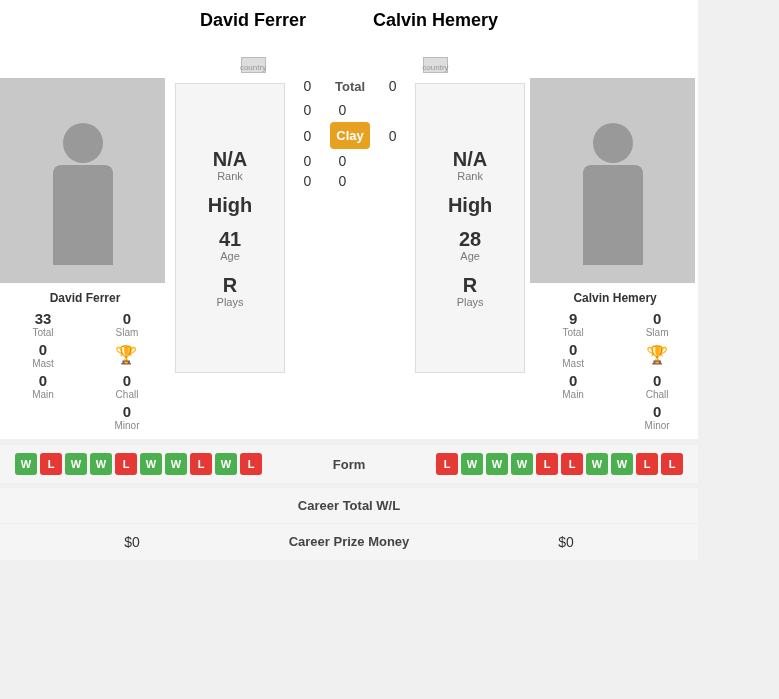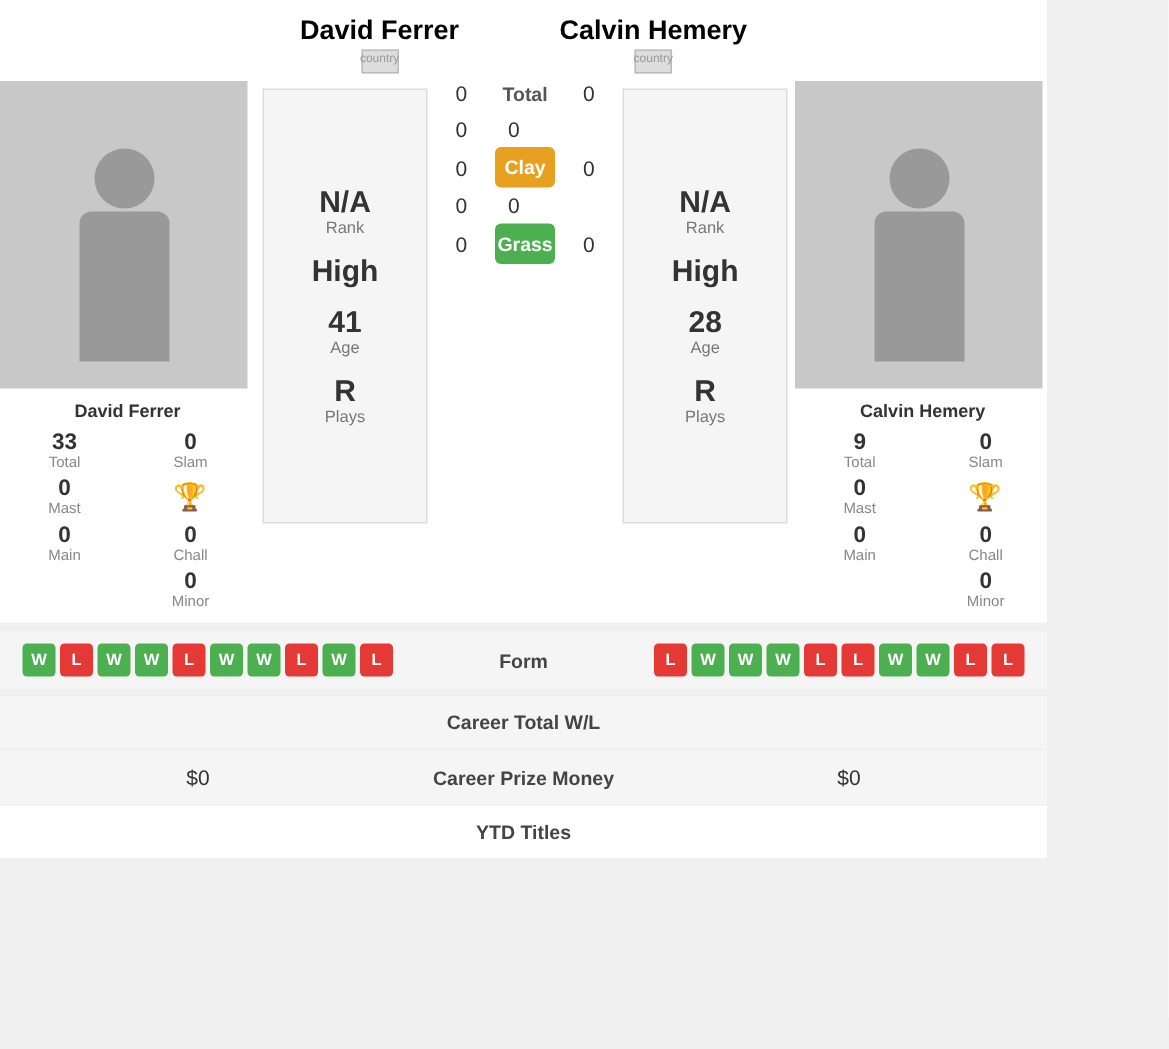--- a/index.html
+++ b/index.html
@@ -84,21 +84,20 @@
       font-weight: bold;
       color: #fff;
     }
 
     .badge-w { background: #4caf50; }
     .badge-l { background: #e53935; }
 
     
     .career-row {
       display: flex;
-      align-items: center;
       padding: 10px 15px;
       border-top: 1px solid #eee;
     }
 
     .career-row.shaded {
       background: #f5f5f5;
     }
 
     .career-left {
       flex: 1;
@@ -195,22 +194,23 @@
       margin-top: 2px;
     }
 
     .flag-placeholder {
       width: 25px;
       height: 16px;
       background: #ddd;
       border: 1px solid #bbb;
       font-size: 9px;
       display: flex;
-      align-items: flex-start;
+      align-items: flex-end;
       justify-content: center;
+      margin-top: 24px;
     }
 
     
     .comparison-body {
       display: flex;
       flex-direction: row;
     }
 
     .left-photo-col {
       width: 170px;
@@ -437,23 +437,20 @@
           <div class="surface-num">0</div>
         </div>
 
         <div class="surface-row">
           <div class="surface-num">0</div>
           <div class="surface-num">0</div>
         </div>
 
         <div class="surface-row">
           <div class="surface-num">0</div>
-          <div class="surface-btn-wrap">
-            <div class="surface-btn surface-grass">Grass</div>
-          </div>
           <div class="surface-num">0</div>
         </div>
       </div>
 
       <div class="panel-box right-stats-col">
         <div class="panel-stat">
           <div class="panel-stat-num">N/A</div>
           <div class="panel-stat-lbl">Rank</div>
         </div>
         <div class="panel-stat">
@@ -551,21 +548,16 @@
       <div class="career-right"></div>
     </div>
 
 
     <div class="career-row shaded">
       <div class="career-left">$0</div>
       <div class="career-center">Career Prize Money</div>
       <div class="career-right">$0</div>
     </div>
 
-    <div class="career-row">
-      <div class="career-left"></div>
-      <div class="career-center">YTD Titles</div>
-      <div class="career-right"></div>
-    </div>
 
   </div>
 
 </div>
 
 </body></html>

